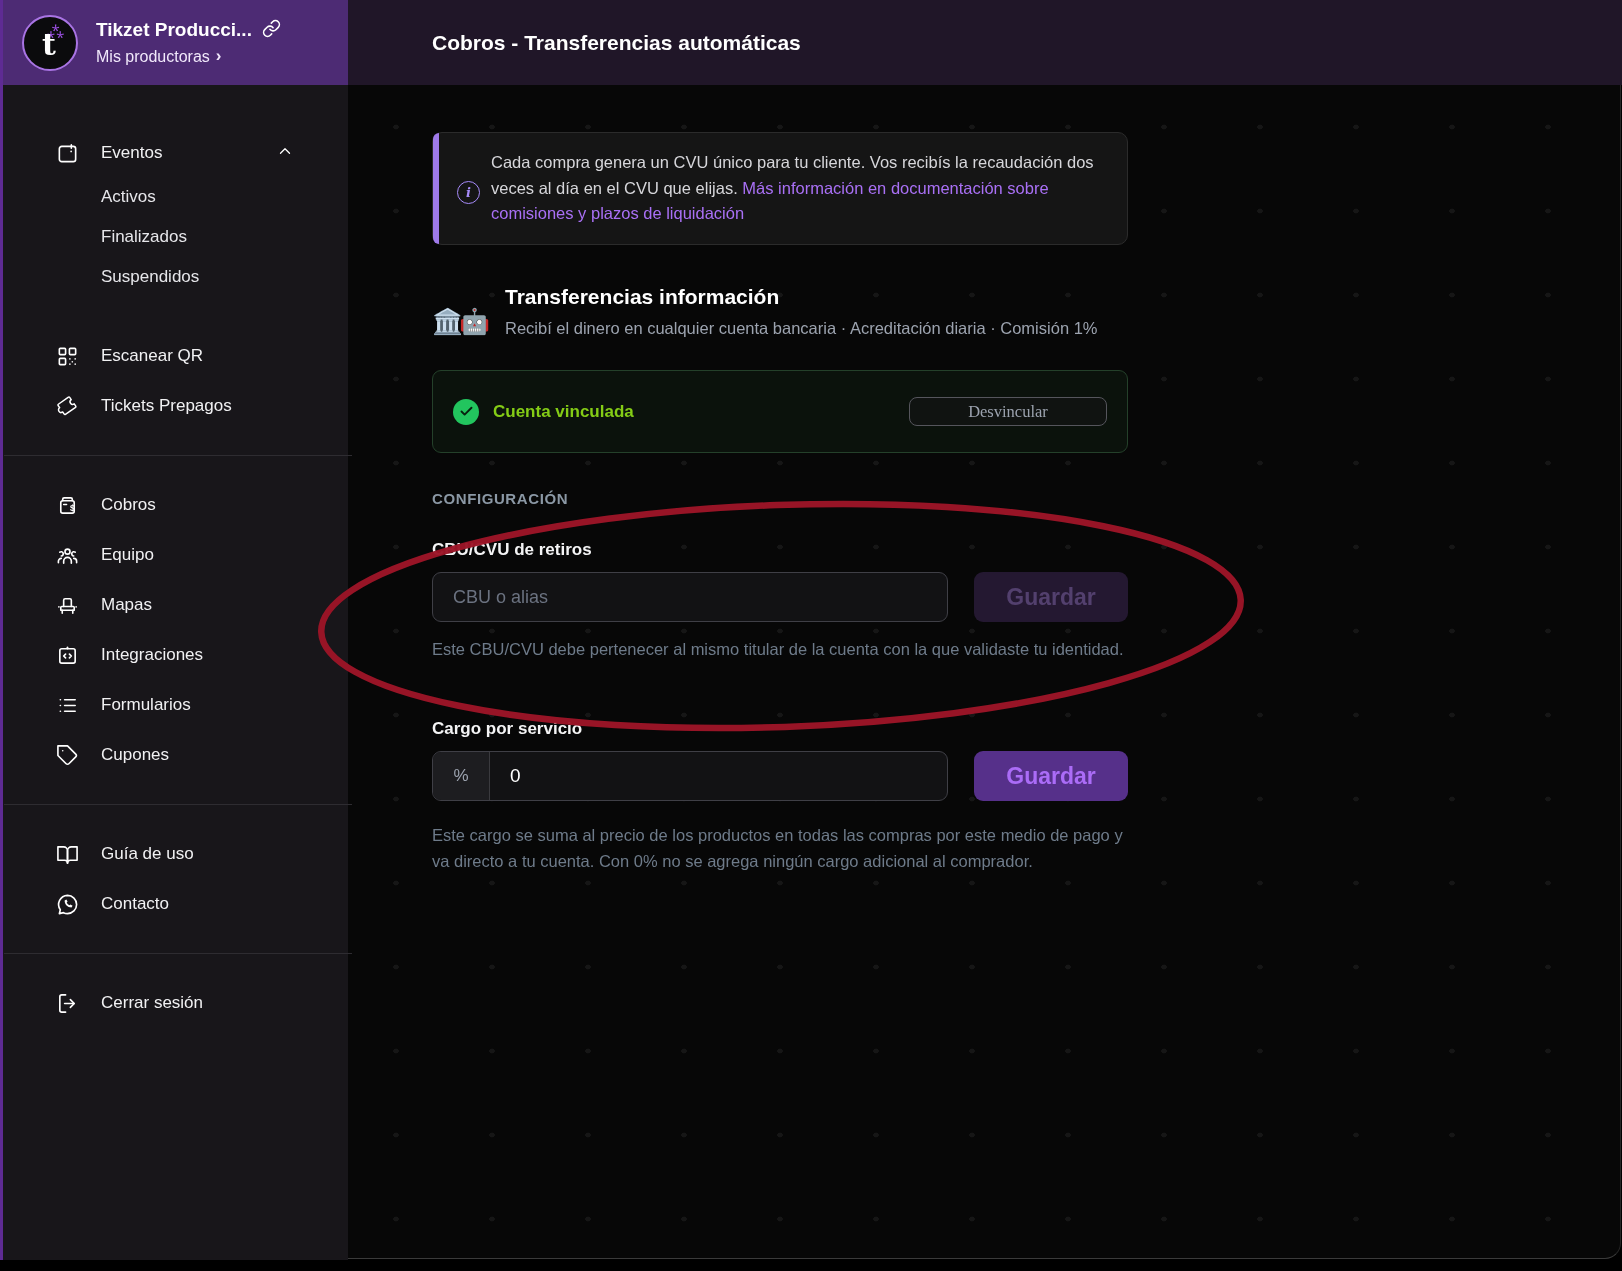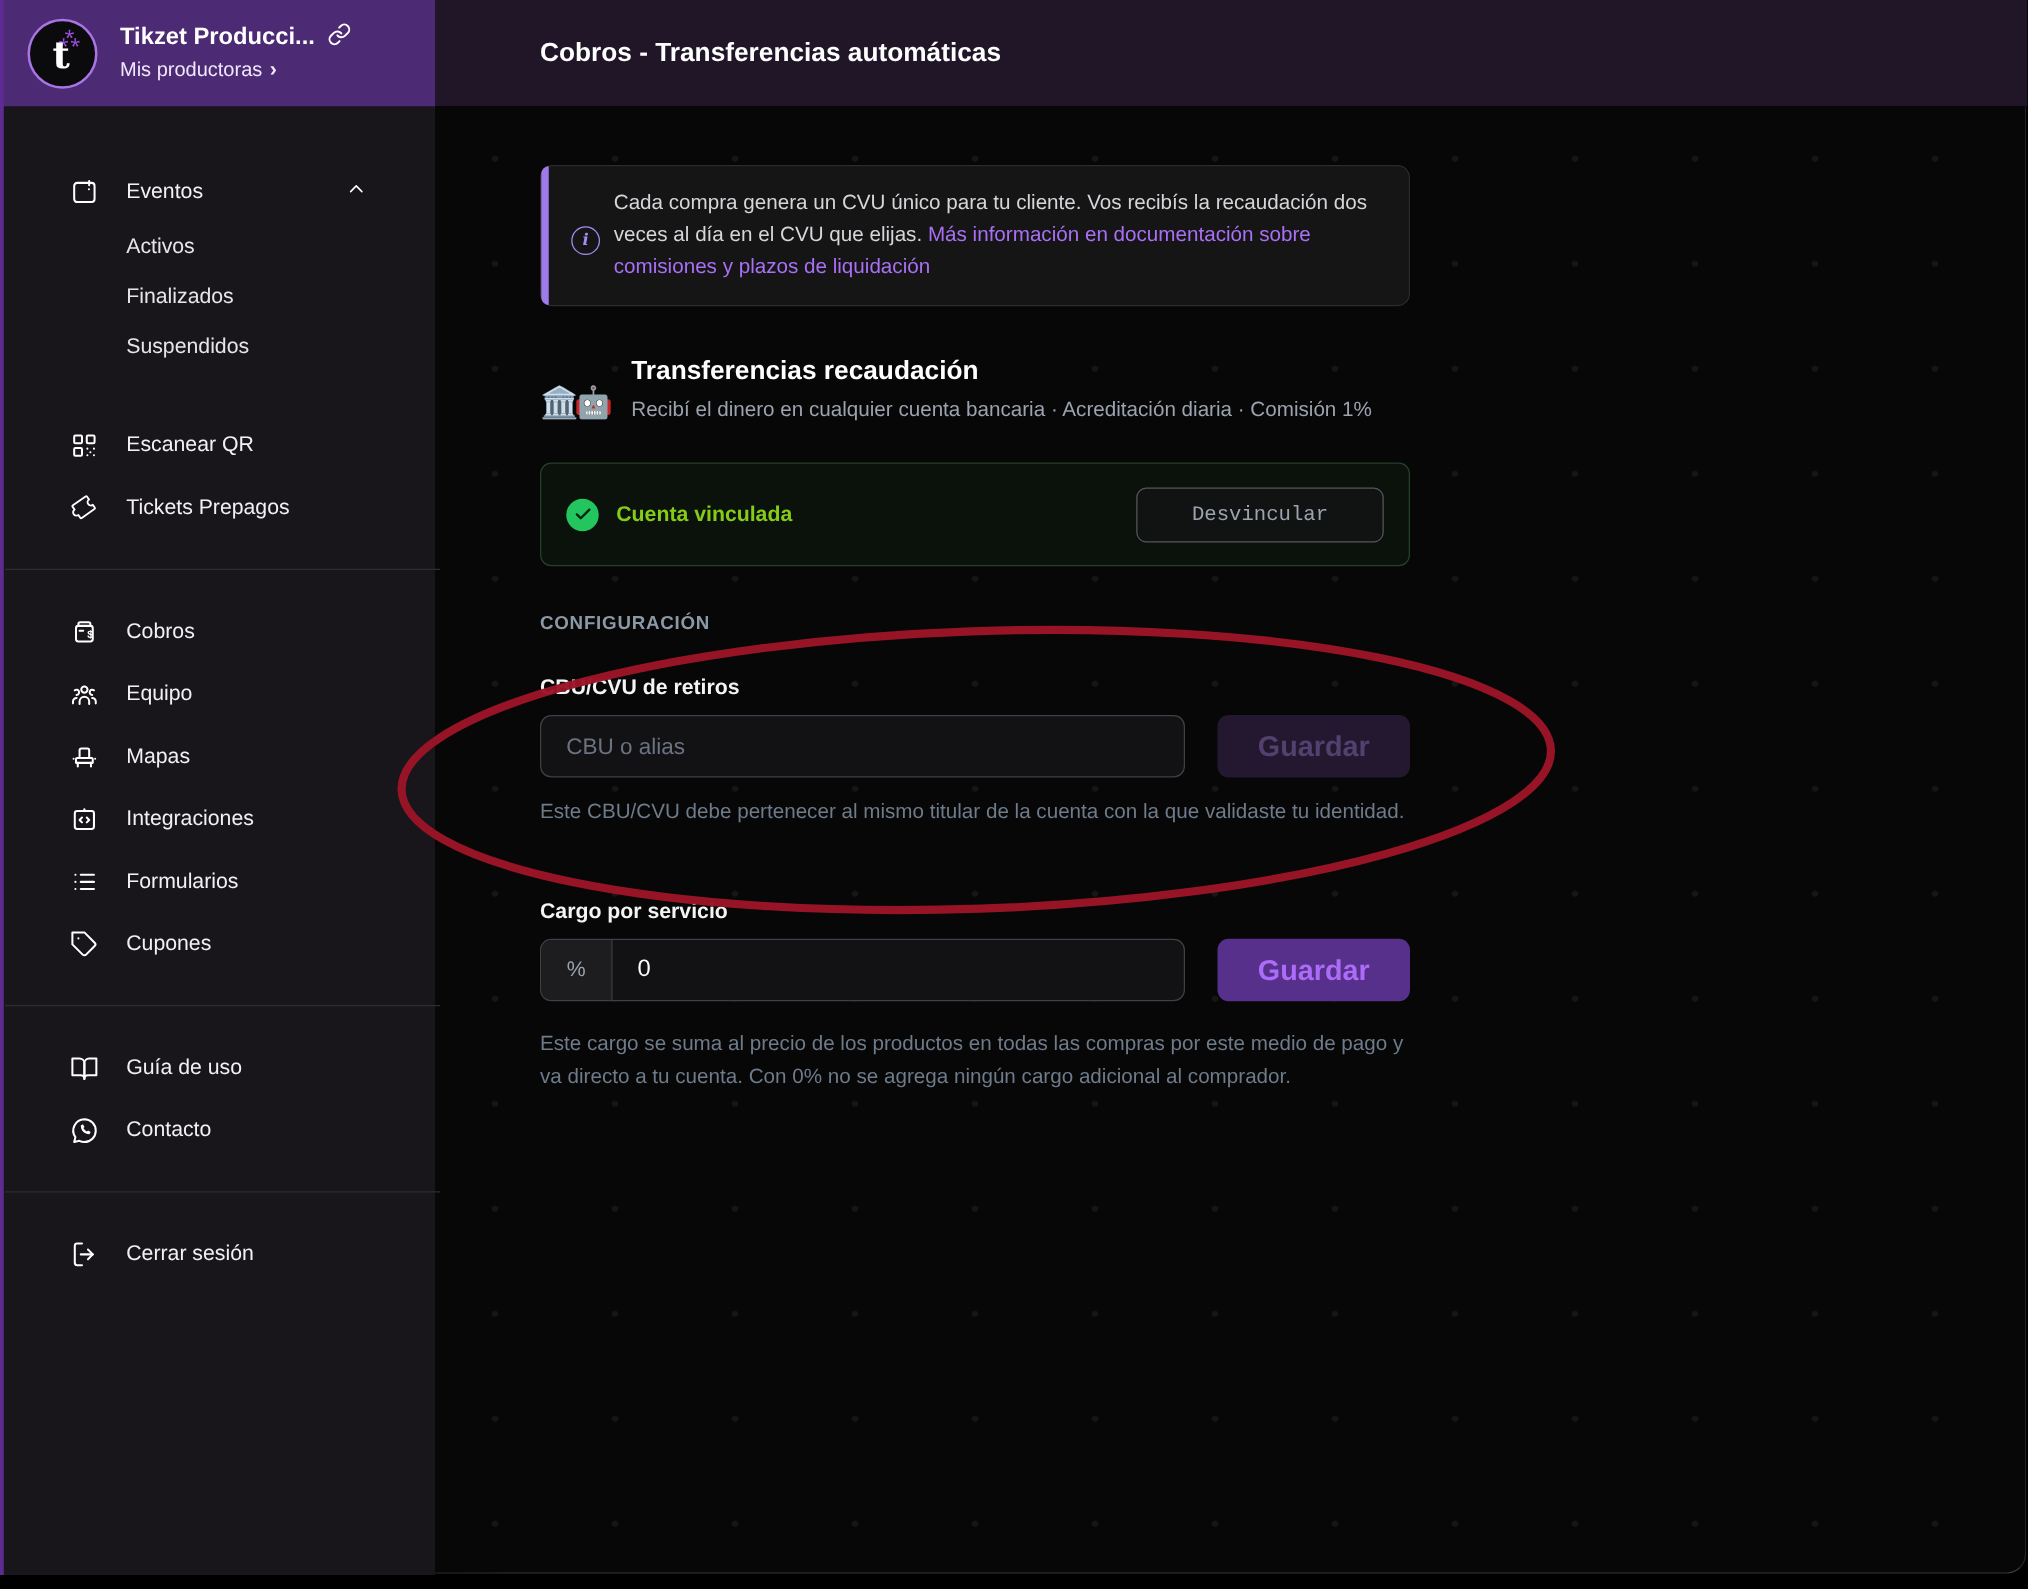--- a/index.html
+++ b/index.html
@@ -50,21 +50,21 @@
   
   .sect{display:flex;margin-top:40px;}
   .sect .emo{width:73px;font-size:25px;letter-spacing:-4px;padding-top:22px;flex:0 0 auto;}
   .sect-title{color:#fff;font-size:21px;font-weight:bold;}
   .sect-sub{color:#9ca3af;font-size:16.5px;line-height:1.5;margin-top:7px;max-width:615px;}
   
   .linked-card{margin-top:30px;height:83px;background:#0b120c;border:1px solid #24402a;border-radius:9px;display:flex;align-items:center;padding:0 20px;box-sizing:border-box;}
   .check{width:26px;height:26px;border-radius:50%;background:#22c55e;display:flex;align-items:center;justify-content:center;flex:0 0 auto;}
   .check svg{width:15px;height:15px;stroke:#07210f;stroke-width:3;fill:none;stroke-linecap:round;stroke-linejoin:round;}
   .linked-label{color:#84cc16;font-weight:bold;font-size:17px;margin-left:14px;}
-  .btn-outline{margin-left:auto;width:198px;height:44px;background:rgba(20,20,22,.6);border:1px solid #55555c;border-radius:8px;color:#9ca3af;font-size:16.5px;font-family:Liberation Mono, monospace;cursor:pointer;}
+  .btn-outline{margin-left:auto;width:198px;height:29px;background:rgba(20,20,22,.6);border:1px solid #55555c;border-radius:8px;color:#9ca3af;font-size:16.5px;font-family:Liberation Serif, serif;cursor:pointer;}
   
   .config-h{margin-top:37px;color:#8b98a5;font-size:15px;font-weight:bold;letter-spacing:.6px;}
   .field-label{margin-top:33px;color:#f4f4f5;font-size:17px;font-weight:bold;}
   .row{display:flex;margin-top:12px;align-items:stretch;}
   .inp{flex:1;height:50px;background:#121214;border:1px solid #3f3f46;border-radius:9px;box-sizing:border-box;color:#fff;font-size:18px;font-family:inherit;padding:0 20px;outline:none;}
   .inp::placeholder{color:#6b7280;}
   .btn-save{width:154px;height:50px;margin-left:26px;border:none;border-radius:9px;font-size:23px;font-weight:bold;font-family:inherit;cursor:pointer;flex:0 0 auto;}
   .btn-save.disabled{background:#241831;color:#53406e;cursor:default;}
   .btn-save.enabled{background:#56308a;color:#ab6cf7;}
   .help{margin-top:15px;color:#6e7b8a;font-size:16.5px;line-height:1.55;}
@@ -277,21 +277,21 @@
       <div class="bar"></div>
       <div class="info-ic">i</div>
       <div class="info-text">
         <span>Cada compra genera un CVU único para tu cliente. Vos recibís la recaudación dos veces al día en el CVU que elijas. </span><a>Más información en documentación sobre comisiones y plazos de liquidación</a>
       </div>
     </div>
 
     <div class="sect">
       <div class="emo">🏛️🤖</div>
       <div>
-        <div class="sect-title">Transferencias recaudación</div>
+        <div class="sect-title">Transferencias información</div>
         <div class="sect-sub">Recibí el dinero en cualquier cuenta bancaria · Acreditación diaria · Comisión 1%</div>
       </div>
     </div>
 
     <div class="linked-card">
       <div class="check">
         <svg viewBox="0 0 24 24">
             <polyline points="20 6 9 17 4 12"></polyline>
           </svg>
       </div>

